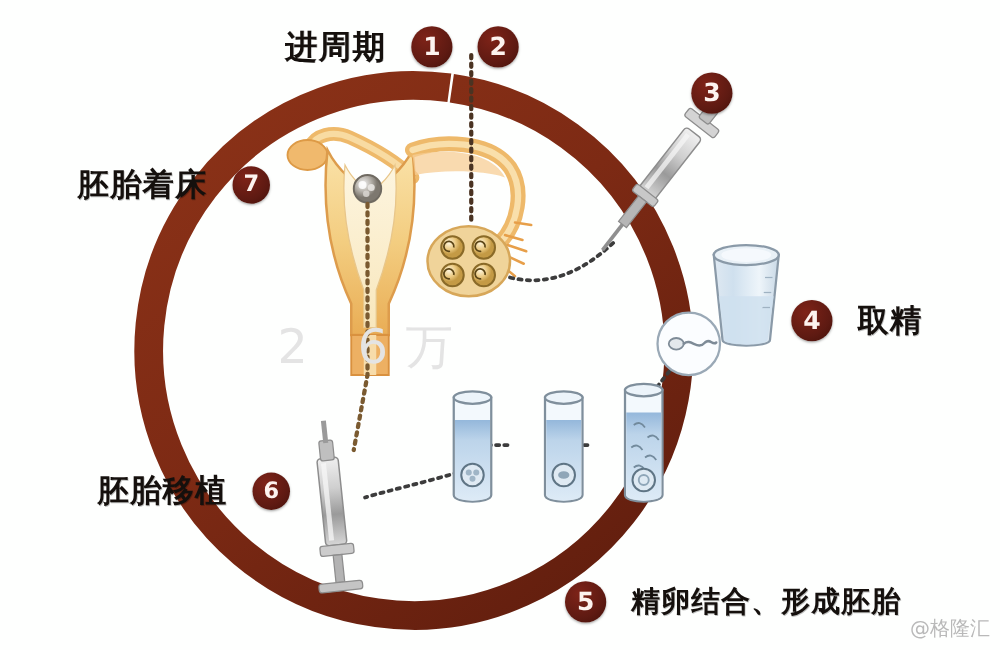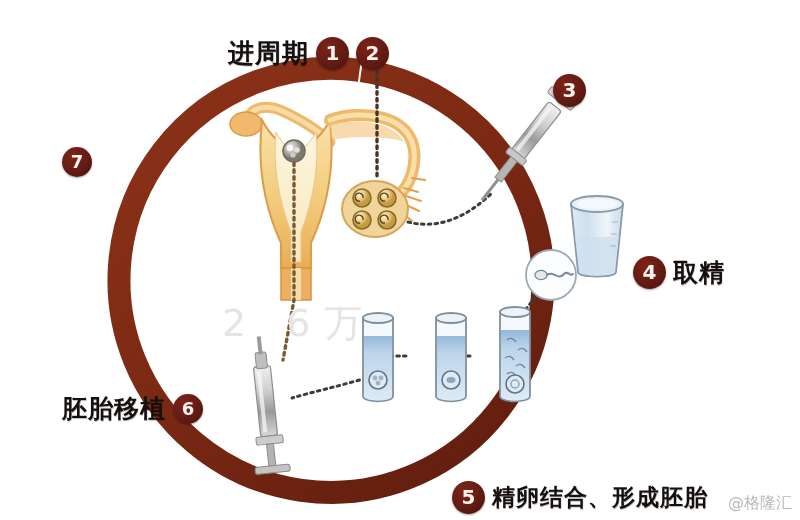--- a/index.html
+++ b/index.html
@@ -20,24 +20,23 @@
     left: 0; top: 0;
     width: 800px;
     height: 520px;
   }
 
   
   .step-label {
     position: absolute;
     display: flex;
     align-items: center;
-    gap: 7px;
+    gap: 20px;
     white-space: nowrap;
     z-index: 40;
-    margin-top: 16px;
   }
   .step-badge {
     width: 33px;
     height: 33px;
     border-radius: 50%;
     background: radial-gradient(circle at 35% 30%, #7e2318 0%, #5e1a12 62%, #431009 100%);
     color: #fdf3ef;
     font-size: 20px;
     font-weight: bold;
     line-height: 33px;
@@ -57,37 +56,36 @@
     font-family: "DejaVu Sans", "Liberation Sans", sans-serif;
     text-shadow: 0.5px 0.5px 0 rgba(0,0,0,0.25);
   }
   .step-text.small { font-size: 23px; }
 
   
   #label-1-2 { left: 228px; top: 20px; }
   #label-3   { left: 553px; top: 58px; }
   #label-4   { left: 633px; top: 240px; }
   #label-5   { left: 452px; top: 465px; }
-  #label-6   { left: 62px;  top: 376px; }
+  #label-6   { left: 78px;  top: 376px; }
   #label-7   { left: 62px;  top: 131px; }
 
   #label-1-2 .step-text { font-size: 26px; }
 
   
   #center-watermark {
     position: absolute;
     left: 222px;
     top: 252px;
     font-size: 38px;
     color: #e4e4e4;
     font-family: "DejaVu Sans", "Liberation Sans", sans-serif;
     letter-spacing: 14px;
     z-index: 5;
     user-select: none;
-    margin-top: 46px;
   }
   #corner-watermark {
     position: absolute;
     right: 8px;
     bottom: 6px;
     font-size: 16px;
     color: #b9b9b9;
     font-family: "DejaVu Sans", "Liberation Sans", sans-serif;
     z-index: 45;
   }
@@ -330,19 +328,20 @@
     <span class="step-badge">5</span>
     <span class="step-text small">精卵结合、形成胚胎</span>
   </div>
 
   <div class="step-label" id="label-6">
     <span class="step-text">胚胎移植</span>
     <span class="step-badge sm">6</span>
   </div>
 
   <div class="step-label" id="label-7">
+    <span class="step-text">胚胎着床</span>
     <span class="step-badge sm">7</span>
   </div>
 
   <div id="center-watermark">2    6万</div>
   <div id="corner-watermark">@格隆汇</div>
 
 </div>
 
 </body></html>

